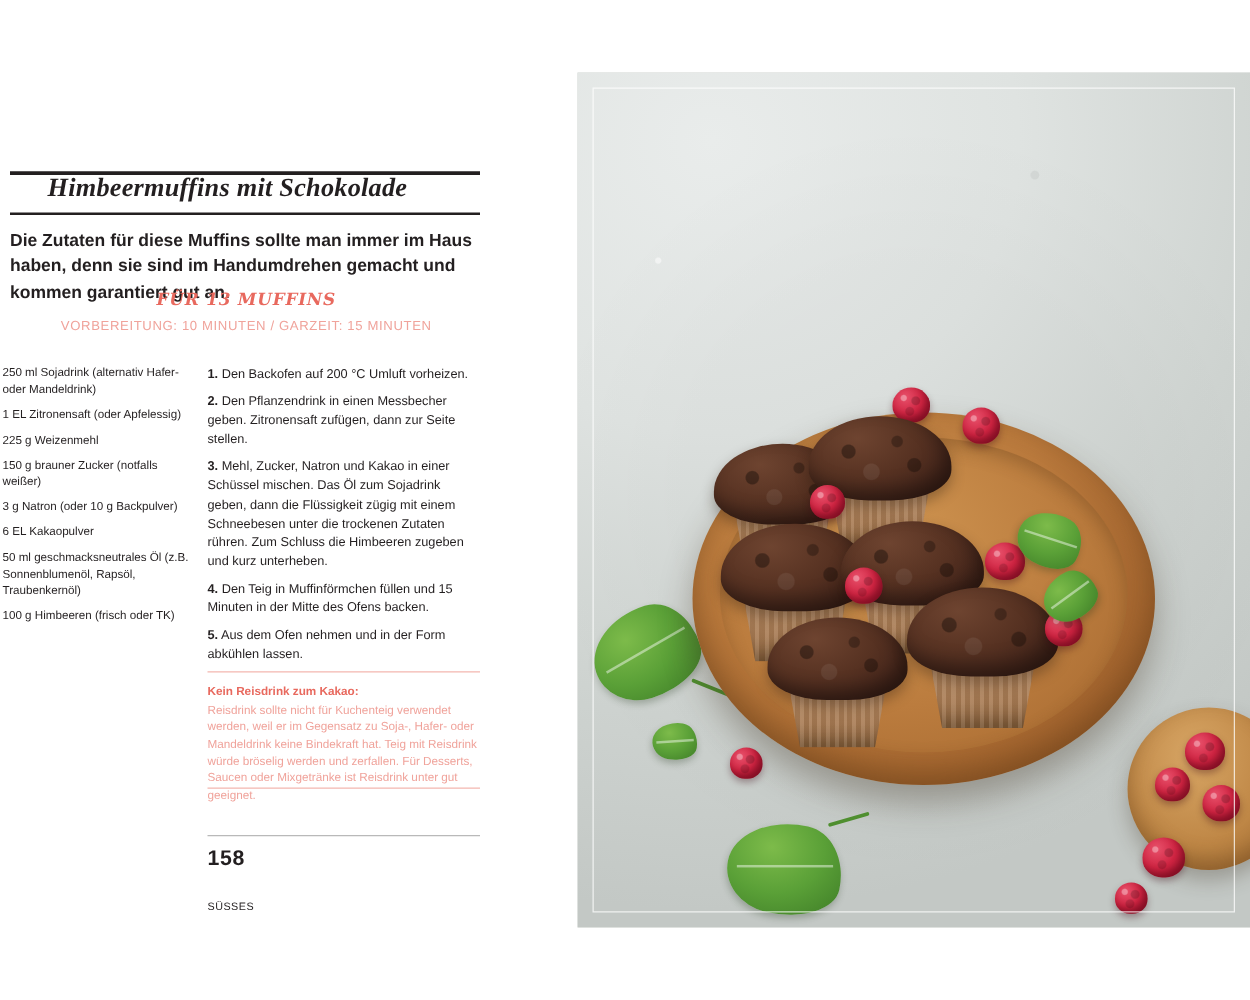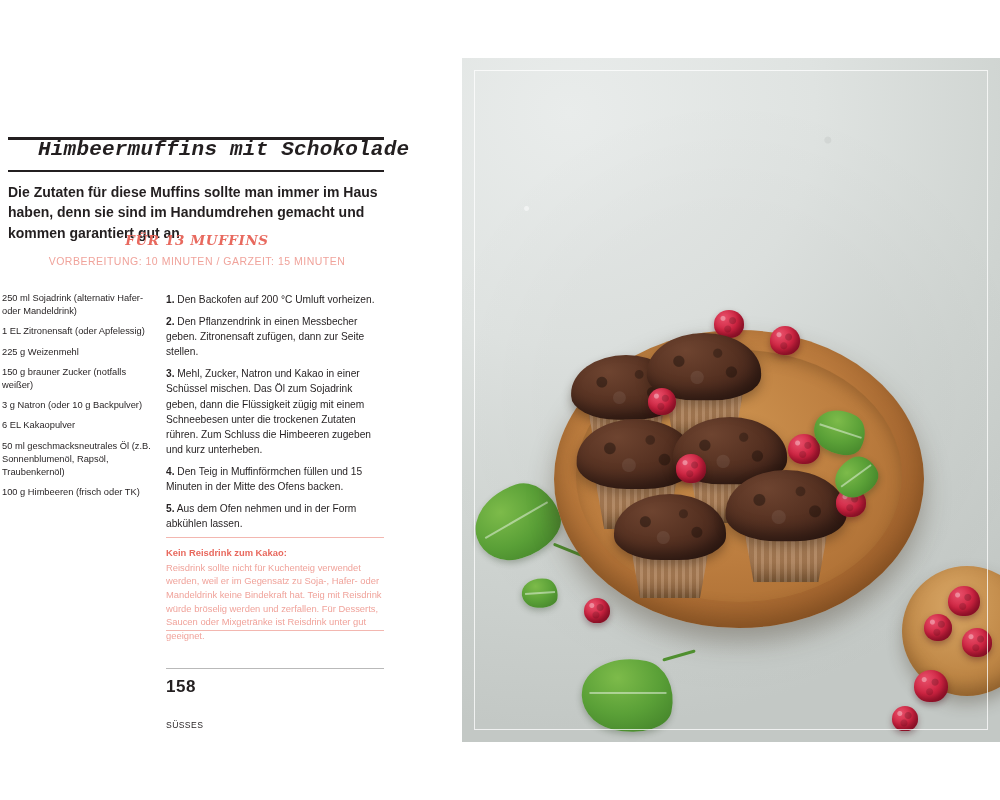--- a/index.html
+++ b/index.html
@@ -36,21 +36,21 @@
     top: 137px;
     width: 376px;
     height: 3px;
     background: #231f20;
   }
   .recipe-title {
     position: absolute;
     left: 38px;
     top: 138px;
     width: 340px;
-    font-family: Liberation Mono, monospace;
+    font-family: Liberation Serif, serif;
     font-style: italic;
     font-weight: 700;
     font-size: 21px;
     letter-spacing: 0.2px;
     color: #231f20;
     white-space: nowrap;
   }
   .title-underline {
     position: absolute;
     left: 8px;

